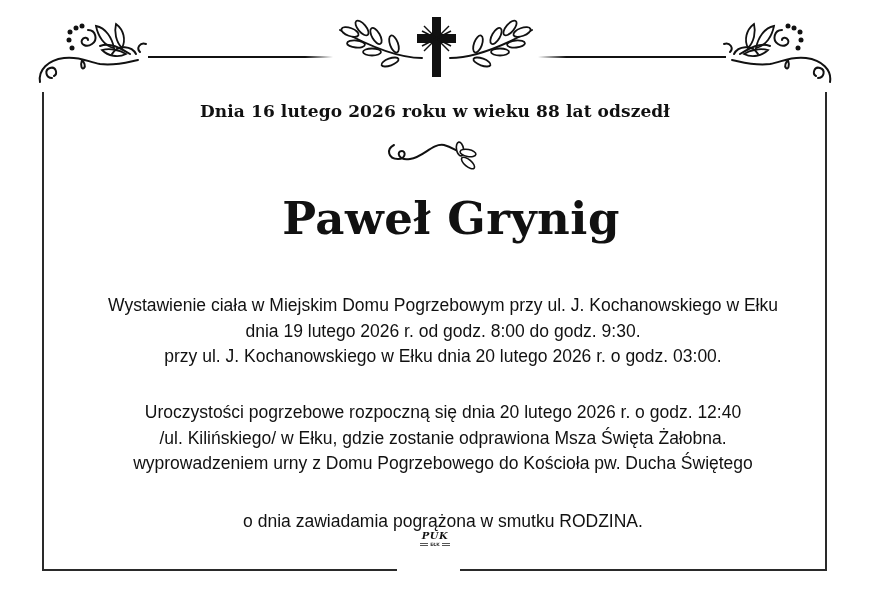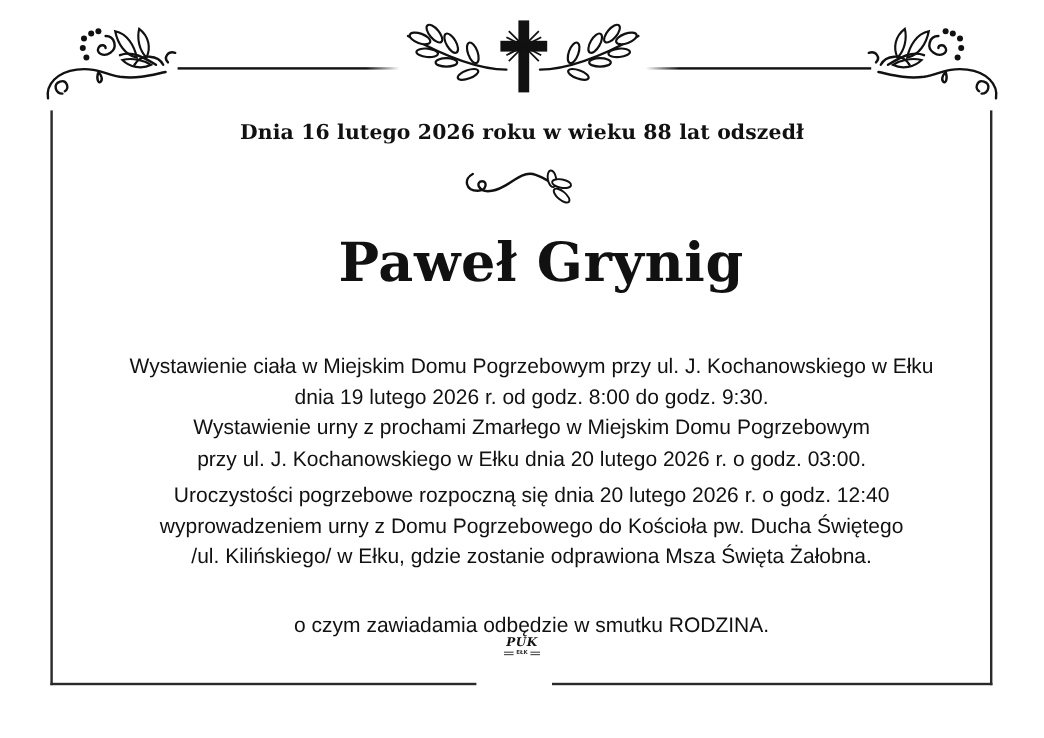--- a/index.html
+++ b/index.html
@@ -126,32 +126,31 @@
     <ellipse cx="84" cy="14" rx="8" ry="3.5" transform="rotate(10 84 14)"></ellipse>
     <ellipse cx="84" cy="24" rx="8" ry="3.5" transform="rotate(40 84 24)"></ellipse>
   </g>
 </svg>
 
 <div class="name">Paweł Grynig</div>
 
 <div class="para p1">
   <span>Wystawienie ciała w Miejskim Domu Pogrzebowym przy ul. J. Kochanowskiego w Ełku</span>
   <span>dnia 19 lutego 2026 r. od godz. 8:00 do godz. 9:30.</span>
-  <span>Wystawienie urny z prochami Zmarłego w Miejskim Domu Pogrzebowym</span>
   <span>przy ul. J. Kochanowskiego w Ełku dnia 20 lutego 2026 r. o godz. 03:00.</span>
 </div>
 
 <div class="para p2">
   <span>Uroczystości pogrzebowe rozpoczną się dnia 20 lutego 2026 r. o godz. 12:40</span>
+  <span>/ul. Kilińskiego/ w Ełku, gdzie zostanie odprawiona Msza Święta Żałobna.</span>
   <span>wyprowadzeniem urny z Domu Pogrzebowego do Kościoła pw. Ducha Świętego</span>
-  <span>/ul. Kilińskiego/ w Ełku, gdzie zostanie odprawiona Msza Święta Żałobna.</span>
 </div>
 
 <div class="para p3">
-  <span>o czym zawiadamia odbędzie w smutku RODZINA.</span>
+  <span>o dnia zawiadamia pogrążona w smutku RODZINA.</span>
 </div>
 
 <div class="logo">
   <span class="puk">PUK</span>
   <div class="elk">
     <span class="bar"></span>
     <span class="elk-text">EŁK</span>
     <span class="bar"></span>
   </div>
 </div>

